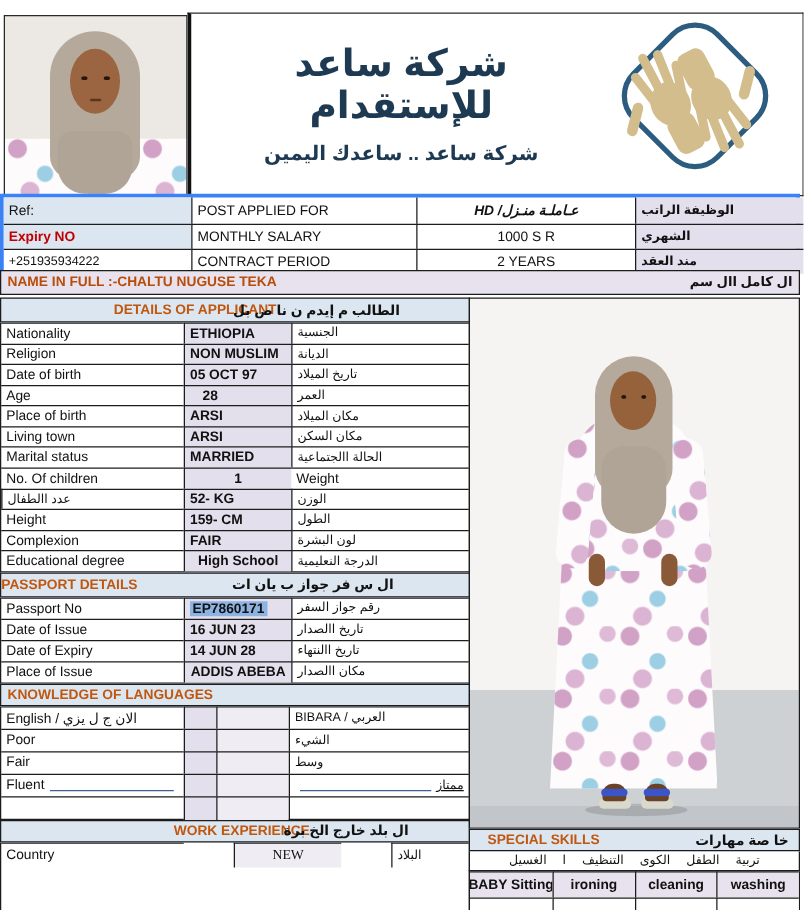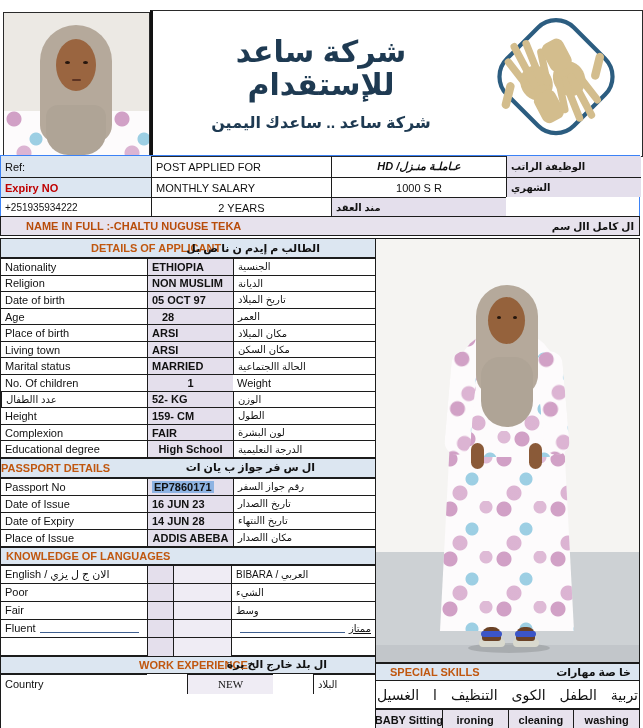--- a/index.html
+++ b/index.html
@@ -20,48 +20,48 @@
   .val{background:#e4dfec;font-weight:bold;}
   .arc{justify-content:flex-end;font-size:10px;}
   .ctr{justify-content:center;}
   .tbl{display:grid;border:1px solid #1c1c1c;border-top:none;box-sizing:border-box;}
   .band{position:relative;background:#dce6f1;border:1px solid #1c1c1c;box-sizing:border-box;
         display:flex;align-items:center;font-weight:bold;font-size:11px;}
   .band .en{color:#c0570f;}
   .band .ar{position:absolute;font-size:11px;color:#111;}
   
   .info-tbl{left:0;top:155px;width:640px;display:grid;grid-template-columns:150px 180px 175px 135px;
-            grid-template-rows:21px 20px 20px;border:1px solid #3b82f6;box-sizing:border-box;}
+            grid-template-rows:21px 20px 20px;border:3px solid #3b82f6;box-sizing:border-box;}
   .bgblue{background:#dce6f1;}
   .bglav{background:#e4dfec;}
   .red{color:#c00000;font-weight:bold;}
   .name-band{left:0;top:216px;width:640px;height:20px;background:#e7e2ed;border:1px solid #1c1c1c;
              box-sizing:border-box;display:flex;align-items:center;justify-content:space-between;padding:0 5px;}
-  .name-en{color:#b84c0a;font-weight:bold;font-size:11px;margin-left:20px;}
+  .name-en{color:#b84c0a;font-weight:bold;font-size:11px;}
   .name-ar{font-weight:bold;font-size:10.5px;}
   
   .left-panel{left:0;top:238px;width:376px;}
   .d-tbl{grid-template-columns:146px 86px 142px;grid-auto-rows:16.58px;}
   .p-tbl{grid-template-columns:146px 86px 142px;grid-auto-rows:17px;}
   .l-tbl{grid-template-columns:146px 26px 58px 144px;grid-auto-rows:18px;}
   .w-tbl{grid-template-columns:146px 86px 142px;gap:40px;}
   .shade1{background:#e4dfec;}
   .shade2{background:#efecf4;}
   .hl{background:#8db3e2;padding:0 2px;}
   .fline{flex:1;border-bottom:1.5px solid #3f5f8f;height:1px;align-self:flex-end;margin:0 4px 4px 4px;}
   .uline{text-decoration:underline;}
   .serif{font-family:"Liberation Serif",serif;font-weight:normal;}
   .ital{font-style:italic;font-weight:bold;}
   
   .right-panel{left:375px;top:238px;width:265px;}
   .photo-area{position:relative;width:265px;height:425px;border:1px solid #1c1c1c;box-sizing:border-box;
               background:linear-gradient(#f5f4f2 0 74%,#cdd1d4 74% 96%,#c2c6ca 96% 100%);overflow:hidden;}
   .skills-wrap{position:relative;width:265px;}
-  .sk-ar-row{border:1px solid #1c1c1c;border-top:none;height:28px;display:flex;align-items:center;
-             justify-content:center;font-size:14px;box-sizing:border-box;word-spacing:10px;}
+  .sk-ar-row{border:1px solid #1c1c1c;border-top:none;height:16px;display:flex;align-items:center;
+             justify-content:center;font-size:10px;box-sizing:border-box;word-spacing:10px;}
   .sk-tbl{grid-template-columns:repeat(4,1fr);}
   .sk-cell{height:21px;background:#e7e2ed;font-weight:bold;justify-content:center;}
   .sk-empty{height:11px;background:#fff;}
   
   .floral{background-color:#fdfbfc;background-image:
     radial-gradient(circle at 10px 8px, rgba(201,145,188,.85) 0 7px, transparent 8px),
     radial-gradient(circle at 32px 28px, rgba(132,196,222,.8) 0 6px, transparent 7px),
     radial-gradient(circle at 46px 6px, rgba(214,170,205,.8) 0 6px, transparent 7px),
     radial-gradient(circle at 20px 42px, rgba(209,156,197,.75) 0 7px, transparent 8px);
     background-size:54px 50px;}
@@ -117,20 +117,21 @@
     <div class="cell" style="border-top:none">POST  APPLIED  FOR</div>
     <div class="cell ctr ital" style="border-top:none" dir="rtl">عـاملـة منـزل/ HD</div>
     <div class="cell arc bglav" style="border-top:none;font-weight:bold" dir="rtl">الوظيفة الراتب</div>
 
     <div class="cell c1 bgblue red">Expiry NO</div>
     <div class="cell">MONTHLY SALARY</div>
     <div class="cell ctr">1000 S R</div>
     <div class="cell arc bglav" style="font-weight:bold" dir="rtl">الشهري</div>
 
     <div class="cell c1" style="font-size:10px">+251935934222</div>
+    <div class="cell">CONTRACT PERIOD</div>
     <div class="cell ctr">2 YEARS</div>
     <div class="cell arc bglav" style="font-weight:bold" dir="rtl">مند العقد</div>
   </div>
 
   <div class="abs name-band">
     <span class="name-en">NAME IN FULL :-CHALTU NUGUSE TEKA</span>
     <span class="name-ar" dir="rtl">ال كامل اال سم</span>
   </div>
 
   <div class="abs left-panel">

